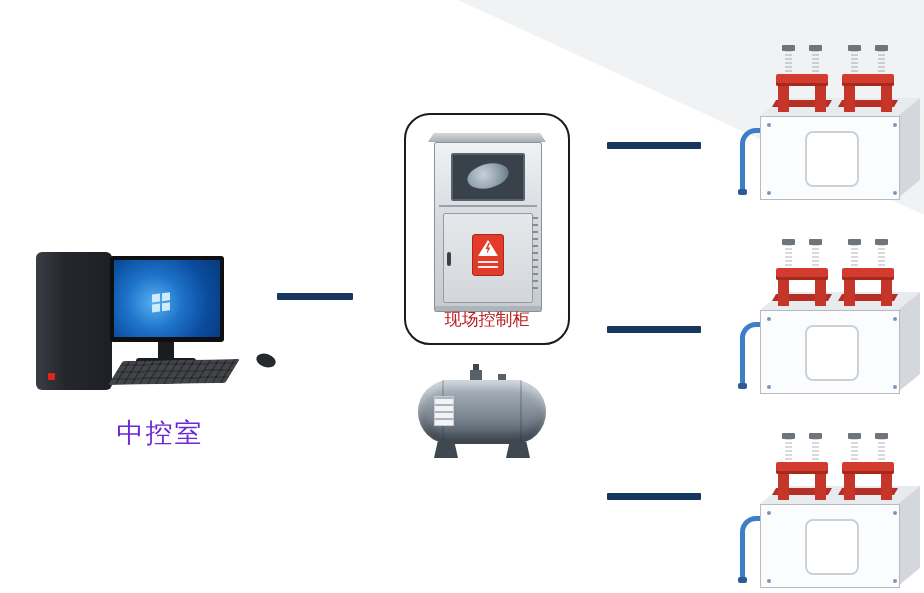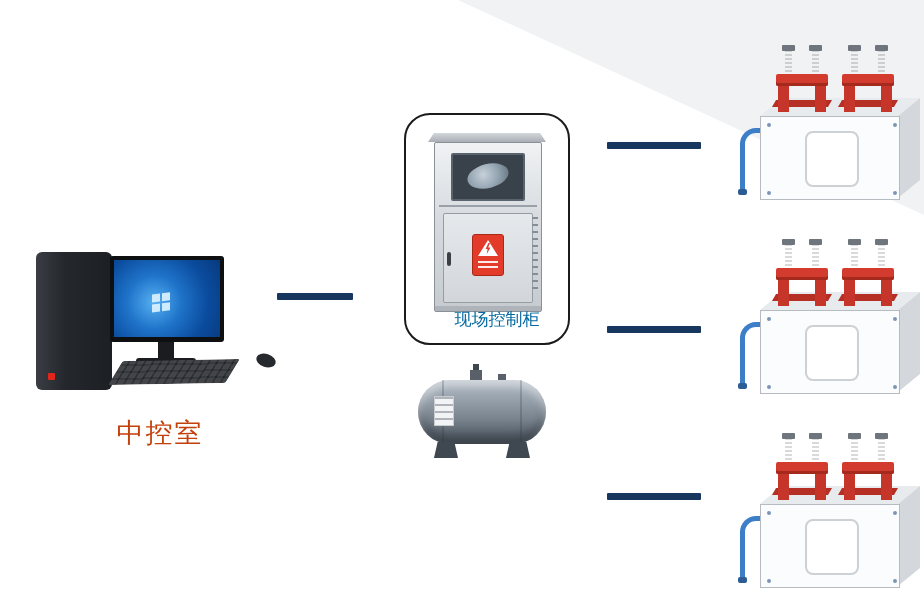--- a/index.html
+++ b/index.html
@@ -30,21 +30,21 @@
            box-shadow:10px 0 rgba(214,239,255,.95),0 10px rgba(214,239,255,.95),10px 10px rgba(214,239,255,.95);
            transform:skewY(-7deg);}
   .stand-neck{left:128px;top:92px;width:16px;height:16px;background:#1a1c1f;}
   .stand-base{left:106px;top:108px;width:60px;height:7px;border-radius:3px;background:#1a1c1f;}
   .keyboard{left:86px;top:110px;width:116px;height:24px;border-radius:2px;background:#23262a;
             background-image:repeating-linear-gradient(90deg,rgba(255,255,255,.09) 0 6px,transparent 6px 8px),
                              repeating-linear-gradient(0deg,rgba(255,255,255,.06) 0 5px,transparent 5px 7px);
             transform:skewX(-32deg) rotate(-1deg);}
   .mouse{left:226px;top:104px;width:20px;height:13px;border-radius:50%;background:#26292d;transform:rotate(18deg);}
   .label-room{left:95px;top:415px;width:130px;text-align:center;font-size:27px;letter-spacing:2px;
-              color:#c2410c;font-family:"Liberation Serif",serif;}
+              color:#6d28d9;font-family:"Liberation Serif",serif;}
 
   
   .cab-frame{left:404px;top:113px;width:162px;height:228px;border:2px solid #1b1b1b;border-radius:26px;
              background:#fff;z-index:4;}
   .cab-cap{left:22px;top:18px;width:118px;height:9px;background:linear-gradient(#d2d7db,#a8aeb4);
            clip-path:polygon(0 100%,5% 0,95% 0,100% 100%);}
   .cab-body{left:28px;top:27px;width:106px;height:168px;border:1px solid #8a9097;border-radius:2px;
             background:linear-gradient(180deg,#f0f2f4 0%,#d7dbdf 45%,#c6cbd0 100%);}
   .cab-window{left:16px;top:10px;width:70px;height:44px;background:#39414a;border:2px solid #59636d;border-radius:2px;}
   .cab-lens{left:14px;top:9px;width:42px;height:24px;border-radius:50%;transform:rotate(-14deg);
@@ -56,21 +56,21 @@
   .cab-sign{left:28px;top:20px;width:30px;height:40px;background:#e23b2a;border:1px solid #a92818;border-radius:3px;}
   .sign-tri{left:5px;top:5px;width:0;height:0;border-left:10px solid transparent;
             border-right:10px solid transparent;border-bottom:16px solid #fff;}
   .sign-bolt{left:11px;top:8px;width:8px;height:11px;background:#e23b2a;z-index:2;
              clip-path:polygon(55% 0,20% 55%,45% 55%,35% 100%,80% 40%,52% 40%,75% 0);}
   .sign-line{left:5px;top:26px;width:20px;height:2px;background:rgba(255,255,255,.9);
              box-shadow:0 5px 0 rgba(255,255,255,.9);}
   .cab-vents{left:97px;top:74px;width:6px;height:74px;
              background:repeating-linear-gradient(180deg,#868d94 0 2px,transparent 2px 7px);}
   .cab-base{left:0;bottom:0;width:106px;height:5px;background:#aeb4ba;}
-  .label-cabinet{left:10px;bottom:12px;width:100%;text-align:center;font-size:17px;color:#0369a1;
+  .label-cabinet{left:0;bottom:12px;width:100%;text-align:center;font-size:17px;color:#b91c1c;
                  font-family:"Liberation Serif",serif;}
 
   
   .tank{left:412px;top:368px;width:140px;height:120px;}
   .tank-port{left:58px;top:2px;width:12px;height:12px;background:#596069;}
   .tank-port-cap{left:61px;top:-4px;width:6px;height:7px;background:#40464d;}
   .tank-port2{left:86px;top:6px;width:8px;height:8px;background:#596069;}
   .tank-body{left:6px;top:12px;width:128px;height:64px;border-radius:32px;
              background:linear-gradient(180deg,#b3bcc6 0%,#97a1ac 30%,#79848f 60%,#59636e 85%,#4c5560 100%);
              box-shadow:inset 0 6px 8px rgba(255,255,255,.45),inset 0 -8px 10px rgba(0,0,0,.25);}

